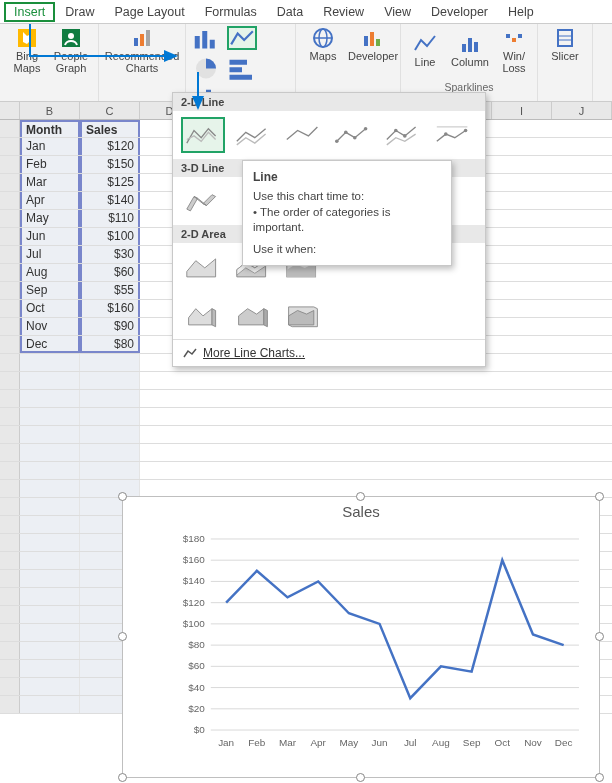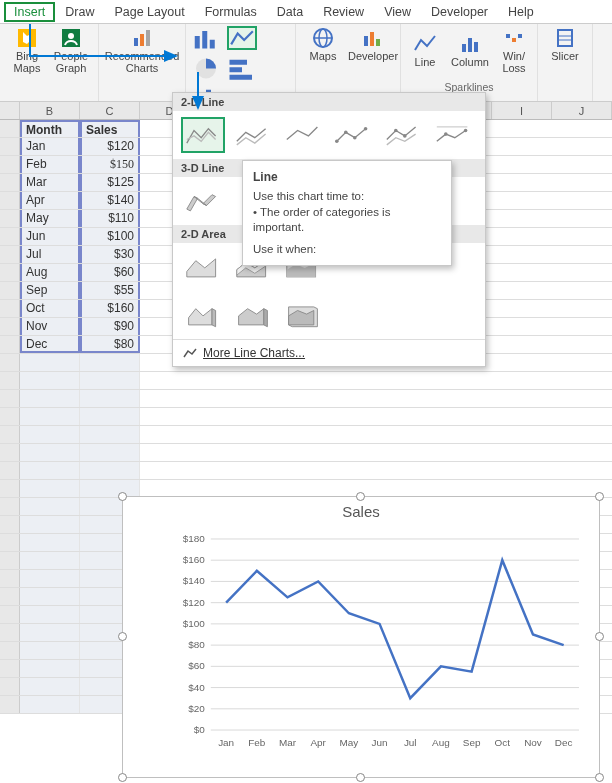--- a/index.html
+++ b/index.html
@@ -479,21 +479,21 @@
       </div>
       <div class="row">
         <div class="cell-rh"></div>
         <div class="cell" style="border-left: 2px solid rgb(121, 134, 203); border-right: 2px solid rgb(121, 134, 203);">Jan</div>
         <div class="cell num" style="border-right: 2px solid rgb(121, 134, 203); border-left: 2px solid rgb(121, 134, 203);">$120</div>
         <div style="flex: 1 1 0%;"></div>
       </div>
       <div class="row">
         <div class="cell-rh"></div>
         <div class="cell" style="border-left: 2px solid rgb(121, 134, 203); border-right: 2px solid rgb(121, 134, 203);">Feb</div>
-        <div class="cell num" style="border-right: 2px solid rgb(121, 134, 203); border-left: 2px solid rgb(121, 134, 203); font-family: Liberation Serif, serif;">$150</div>
+        <div class="cell num" style="border-right: 2px solid rgb(121, 134, 203); border-left: 2px solid rgb(121, 134, 203);">$150</div>
         <div style="flex: 1 1 0%;"></div>
       </div>
       <div class="row">
         <div class="cell-rh"></div>
         <div class="cell" style="border-left: 2px solid rgb(121, 134, 203); border-right: 2px solid rgb(121, 134, 203);">Mar</div>
         <div class="cell num" style="border-right: 2px solid rgb(121, 134, 203); border-left: 2px solid rgb(121, 134, 203);">$125</div>
         <div style="flex: 1 1 0%;"></div>
       </div>
       <div class="row">
         <div class="cell-rh"></div>

